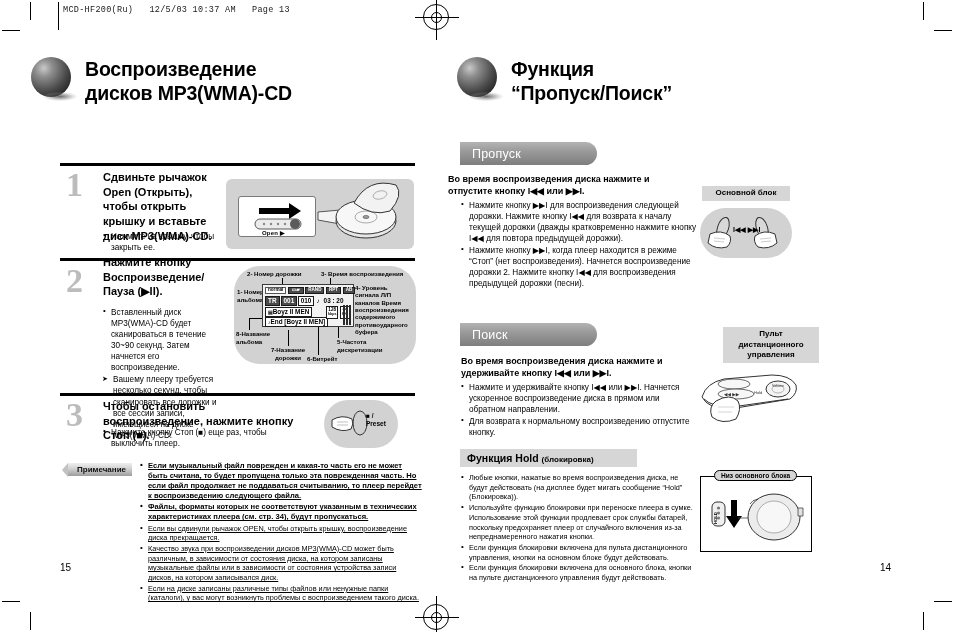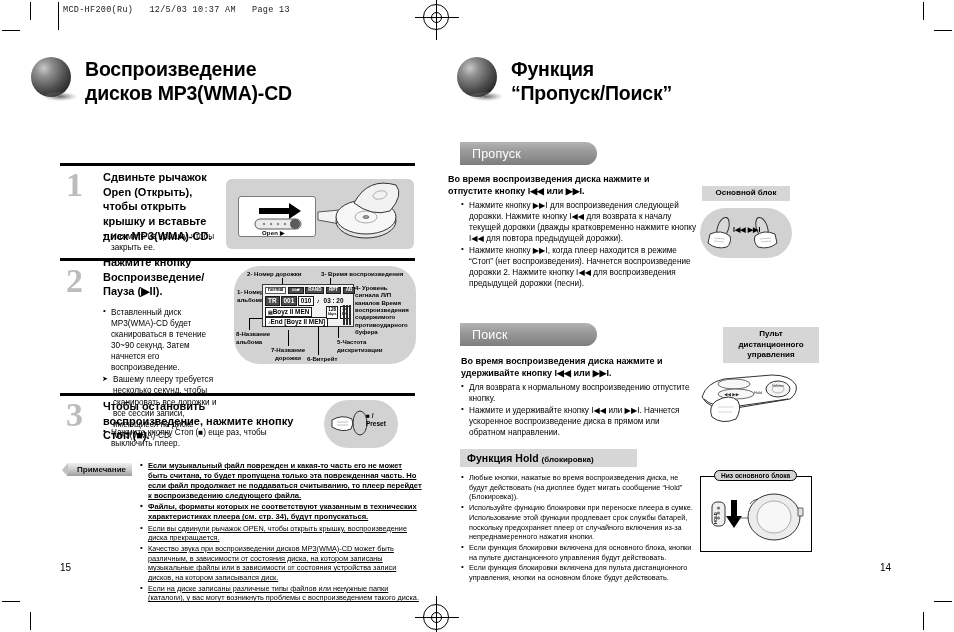--- a/index.html
+++ b/index.html
@@ -345,33 +345,33 @@
 <div class="pill" style="left:460px;top:142px;width:137px;height:23px;">Пропуск</div>
 <div class="lead" style="left:448px;top:174px;width:237px;">Во время воспроизведения диска нажмите и отпустите кнопку I◀◀ или ▶▶I.</div>
 <div class="rbody" style="left:461px;top:200px;width:237px;">
   <div class="bullet-line">Нажмите кнопку ▶▶I для воспроизведения следующей дорожки. Нажмите кнопку I◀◀ для возврата к началу текущей дорожки (дважды кратковременно нажмите кнопку I◀◀ для повтора предыдущей дорожки).</div>
   <div class="bullet-line">Нажмите кнопку ▶▶I, когда плеер находится в режиме “Стоп” (нет воспроизведения). Начнется воспроизведение дорожки 2. Нажмите кнопку I◀◀ для воспроизведения предыдущей дорожки (песни).</div>
 </div>
 
 <div class="pill" style="left:460px;top:323px;width:137px;height:23px;">Поиск</div>
 <div class="lead" style="left:461px;top:356px;width:230px;">Во время воспроизведения диска нажмите и удерживайте кнопку I◀◀ или ▶▶I.</div>
 <div class="rbody" style="left:461px;top:382px;width:232px;">
+  <div class="bullet-line">Нажмите и удерживайте кнопку I◀◀ или ▶▶I. Начнется ускоренное воспроизведение диска в прямом или обратном направлении.</div>
   <div class="bullet-line">Для возврата к нормальному воспроизведению отпустите кнопку.</div>
-  <div class="bullet-line">Нажмите и удерживайте кнопку I◀◀ или ▶▶I. Начнется ускоренное воспроизведение диска в прямом или обратном направлении.</div>
 </div>
 
 <div class="hold-head" style="left:460px;top:449px;width:177px;">
   <span>Функция Hold</span>
   <span class="sub">(блокировка)</span>
 </div>
 <div class="hold-body" style="left:461px;top:473px;width:232px;">
   <div class="bullet-line">Любые кнопки, нажатые во время воспроизведения диска, не будут действовать (на дисплее будет мигать сообщение “Hold” (Блокировка)).</div>
   <div class="bullet-line">Используйте функцию блокировки при переноске плеера в сумке. Использование этой функции продлевает срок службы батарей, поскольку предохраняет плеер от случайного включения из-за непреднамеренного нажатия кнопки.</div>
+  <div class="bullet-line">Если функция блокировки включена для пульта дистанционного управления, кнопки на основном блоке будут действовать.</div>
   <div class="bullet-line">Если функция блокировки включена для основного блока, кнопки на пульте дистанционного управления будут действовать.</div>
-  <div class="bullet-line">Если функция блокировки включена для пульта дистанционного управления, кнопки на основном блоке будут действовать.</div>
 </div>
 
 <div class="cap-box" style="left:702px;top:186px;width:88px;height:15px;">Основной блок</div>
 <div class="panel panel-round" style="left:700px;top:208px;width:92px;height:50px;"></div>
 <svg style="position:absolute;left:704px;top:212px;" width="84" height="44" viewBox="0 0 84 44">
   <ellipse cx="19" cy="16" rx="5.5" ry="11" fill="#d8d8d8" stroke="#333" stroke-width="1" transform="rotate(18 19 16)"></ellipse>
   <path d="M6 22 Q17 17 26 24 Q28 30 23 35 Q12 38 4 31 Z" fill="#fff" stroke="#333" stroke-width="1"></path>
   <path d="M10 26 L21 27 M10 29 L20 30" stroke="#aaa" stroke-width="0.6"></path>
   <ellipse cx="58" cy="16" rx="5.5" ry="11" fill="#d8d8d8" stroke="#333" stroke-width="1" transform="rotate(-18 58 16)"></ellipse>
   <path d="M71 22 Q60 17 51 24 Q49 30 54 35 Q65 38 73 31 Z" fill="#fff" stroke="#333" stroke-width="1"></path>

